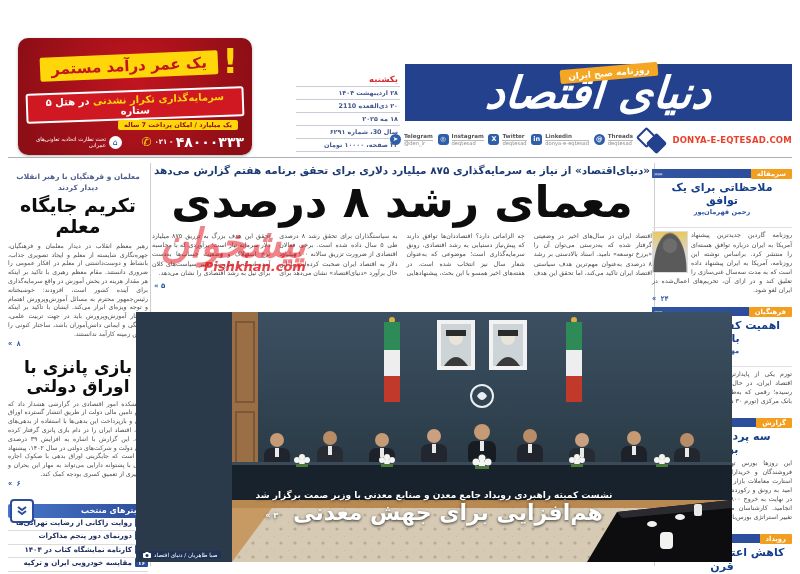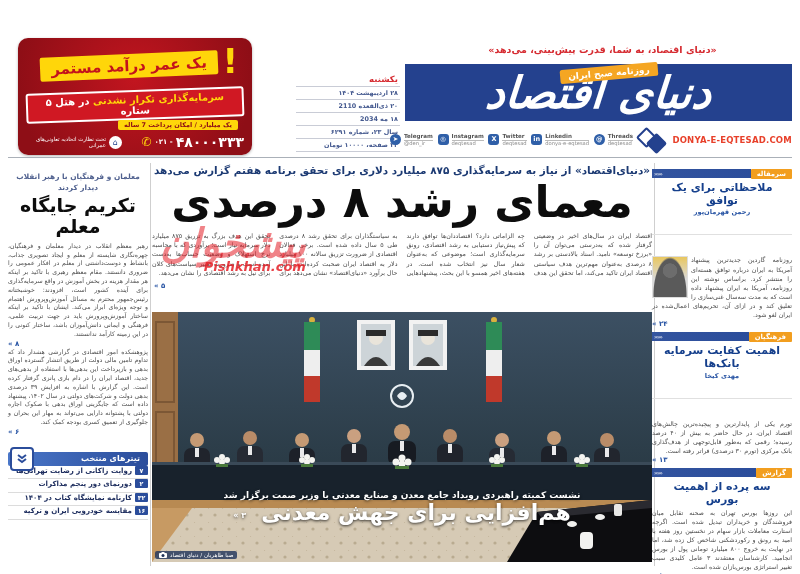--- a/index.html
+++ b/index.html
@@ -42,23 +42,23 @@
   .site{font-size:8.5px;font-weight:900;color:#e8402a;letter-spacing:.2px;}
   .hrule{position:absolute;left:8px;right:8px;top:157px;border-top:1px solid #aab0b8;}
   .vline{position:absolute;top:163px;bottom:8px;width:1px;background:#cfcfcf;}
   
   .col-right{position:absolute;right:8px;top:165px;width:140px;}
   .tag-row{display:flex;align-items:center;height:11px;margin:3px 0 2px;}
   .tag-label{background:#f29e1f;color:#fff;font-size:6.8px;font-weight:bold;padding:1px 6px;border-radius:1px;}
   .tag-bar{flex:1;height:9px;background:linear-gradient(90deg,#33549f,#2b4d9b);color:#fff;font-size:6px;
            line-height:9px;text-align:left;padding:0 2px;letter-spacing:-1px;}
   .item-title{margin:2px 5px 1px;text-align:center;color:#153f8c;font-size:11px;font-weight:900;line-height:1.2;}
-  .item-author{text-align:center;color:#2a56a5;font-size:6.6px;font-weight:bold;border-bottom:1px solid #e0e0e0;padding-bottom:18px;margin-bottom:20px;}
+  .item-author{text-align:center;color:#2a56a5;font-size:6.6px;font-weight:bold;border-bottom:1px solid #e0e0e0;padding-bottom:11px;margin-bottom:2px;}
   .item-body{margin:0;font-size:6.3px;line-height:1.45;color:#4b4b4b;text-align:justify;}
-  .page-mark{display:block;direction:ltr;text-align:left;color:#2a56a5;font-weight:900;font-size:7px;margin-top:1px;}
+  .page-mark{display:block;direction:ltr;text-align:left;color:#2a56a5;font-weight:900;font-size:7px;margin-top:1px;font-family:Liberation Mono, monospace;}
   .author-photo{float:left;width:34px;height:40px;margin:1px 3px 1px 0;border:1px solid #ddd;
     background:
       radial-gradient(circle at 50% 34%, #6d6d6d 0 7px, transparent 7.5px),
       radial-gradient(ellipse at 50% 95%, #5a5a5a 0 16px, transparent 17px),
       linear-gradient(#e9c75f, #d9d9d9 55%);}
   
   .col-left{position:absolute;left:8px;top:165px;width:140px;}
   .lk{ text-align:center;color:#50618f;font-size:7.4px;font-weight:bold;line-height:1.5;margin-top:6px;}
   .ltitle{text-align:center;color:#0d0d0d;font-size:19px;font-weight:900;line-height:1.12;margin:2px 0 4px;}
   .ltitle2{font-size:17px;margin-top:10px;}
@@ -75,21 +75,21 @@
   .col-center{position:absolute;left:152px;top:164px;width:500px;}
   .kicker{text-align:center;color:#1c3a73;font-size:10.5px;font-weight:900;}
   .headline{text-align:center;color:#0d0d0d;font-size:44px;font-weight:900;line-height:1.05;margin:3px 0 6px;}
   .leadwrap{position:relative;height:58px;}
   .lead{column-count:4;column-gap:9px;font-size:6.3px;line-height:1.45;color:#4b4b4b;text-align:justify;height:58px;overflow:hidden;margin:0;}
   .lead-page{position:absolute;left:2px;bottom:-1px;direction:ltr;color:#2a56a5;font-weight:900;font-size:7px;background:#fff;padding-right:3px;}
   .wm{position:absolute;left:8px;top:-8px;z-index:5;text-align:right;pointer-events:none;font-style:italic;}
   .wm-fa{color:rgba(228,30,38,.55);font-size:40px;font-weight:900;line-height:1;}
   .wm-en{color:rgba(228,30,38,.85);font-size:13px;font-weight:bold;direction:ltr;margin-top:-4px;}
   
-  .photo{position:absolute;left:152px;top:312px;width:500px;height:250px;overflow:hidden;background:#2a3a4a;}
+  .photo{position:absolute;left:136px;top:312px;width:596px;height:250px;overflow:hidden;background:#2a3a4a;}
   .caption{position:absolute;left:0;right:0;top:178px;text-align:center;color:#fff;z-index:4;text-shadow:0 1px 3px rgba(0,0,0,.75);}
   .cap-kicker{font-size:9px;font-weight:bold;}
   .cap-title{font-size:22px;font-weight:900;margin-top:3px;}
   .cap-page{font-size:8px;font-weight:bold;direction:ltr;display:inline-block;margin-right:10px;vertical-align:middle;}
   .credit{position:absolute;left:3px;bottom:3px;z-index:4;display:flex;align-items:center;gap:3px;direction:ltr;
           background:rgba(30,50,90,.8);color:#fff;font-size:5.6px;padding:1px 4px;border-radius:2px;}
 </style>
 </head>
 <body>
 
@@ -112,26 +112,25 @@
         <span class="ad-logo">⌂</span>
         <span>تحت نظارت اتحادیه تعاونی‌های عمرانی</span>
       </div>
     </div>
   </div>
 
   <div class="datebox">
     <div class="row">یکشنبه</div>
     <div class="row">۲۸ اردیبهشت ۱۴۰۴</div>
     <div class="row">۲۰ ذی‌القعده 2110</div>
-    <div class="row">۱۸ مه 2034</div>
-    <div class="row">سال ۲۳، شماره ۶۲۹۱</div>
+    <div class="row">۱۸ مه ۲۰۲۵</div>
+    <div class="row">سال 30، شماره ۶۲۹۱</div>
     <div class="row">۳۲ صفحه، ۱۰۰۰۰ تومان</div>
   </div>
 
-  <div class="slogan">«دنیای اقتصاد، به شما، قدرت پیش‌بینی، می‌دهد»</div>
   <div class="banner">
     <div class="mast">دنیای اقتصاد</div>
   </div>
   <div class="badge">روزنامه صبح ایران</div>
 
   <div class="social">
     <div class="soc-item">
       <span class="soc-ic" style="border-radius:50%">➤</span>
       <span class="soc-txt">
           <span class="soc-name">Telegram</span>
@@ -224,20 +223,21 @@
   </div>
 
   <div class="col-left">
     <div>
       <div class="lk">معلمان و فرهنگیان با رهبر انقلاب دیدار کردند</div>
       <h2 class="ltitle">تکریم جایگاه معلم</h2>
       <p class="lbody">رهبر معظم انقلاب در دیدار معلمان و فرهنگیان، چهره‌نگاری شایسته از معلم و ایجاد تصویری جذاب، بانشاط و دوست‌داشتنی از معلم در افکار عمومی را ضروری دانستند. مقام معظم رهبری با تاکید بر اینکه هر مقدار هزینه در بخش آموزش در واقع سرمایه‌گذاری برای آینده کشور است، افزودند: خوشبختانه رئیس‌جمهور محترم به مسائل آموزش‌وپرورش اهتمام و توجه ویژه‌ای ابراز می‌کند. ایشان با تاکید بر اینکه ساختار آموزش‌وپرورش باید در جهت تربیت علمی، فرهنگی و ایمانی دانش‌آموزان باشد، ساختار کنونی را در این زمینه کارآمد ندانستند.</p>
       <span class="page-mark">« ۸</span>
     </div>
     <div>
+      <h2 class="ltitle ltitle2">بازی پانزی با اوراق دولتی</h2>
       <p class="lbody">پژوهشکده امور اقتصادی در گزارشی هشدار داد که تداوم تامین مالی دولت از طریق انتشار گسترده اوراق بدهی و بازپرداخت این بدهی‌ها با استفاده از بدهی‌های جدید، اقتصاد ایران را در دام بازی پانزی گرفتار کرده است. این گزارش با اشاره به افزایش ۳۹ درصدی بدهی دولت و شرکت‌های دولتی در سال ۱۴۰۲، پیشنهاد داده است که جایگزینی اوراق بدهی با صکوک اجاره دولتی با پشتوانه دارایی می‌تواند به مهار این بحران و جلوگیری از تعمیق کسری بودجه کمک کند.</p>
       <span class="page-mark">« ۶</span>
     </div>
 
     <div class="sel-bar">
       <span>تیترهای منتخب</span>
       <span class="sel-chev">
         <svg width="12" height="10" viewBox="0 0 12 10">
             <polyline points="2,1 6,4 10,1" fill="none" stroke="#2b4d9b" stroke-width="2"></polyline>
             <polyline points="2,5 6,8 10,5" fill="none" stroke="#2b4d9b" stroke-width="2"></polyline>

